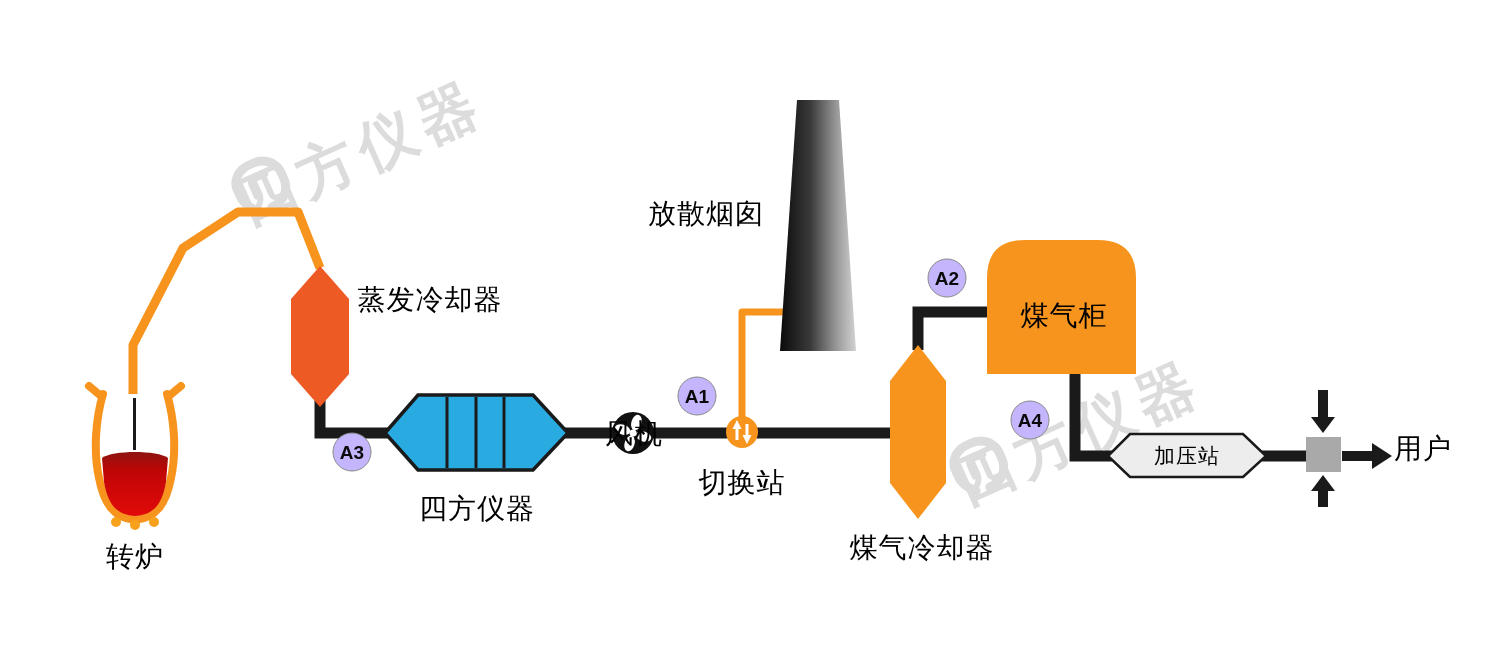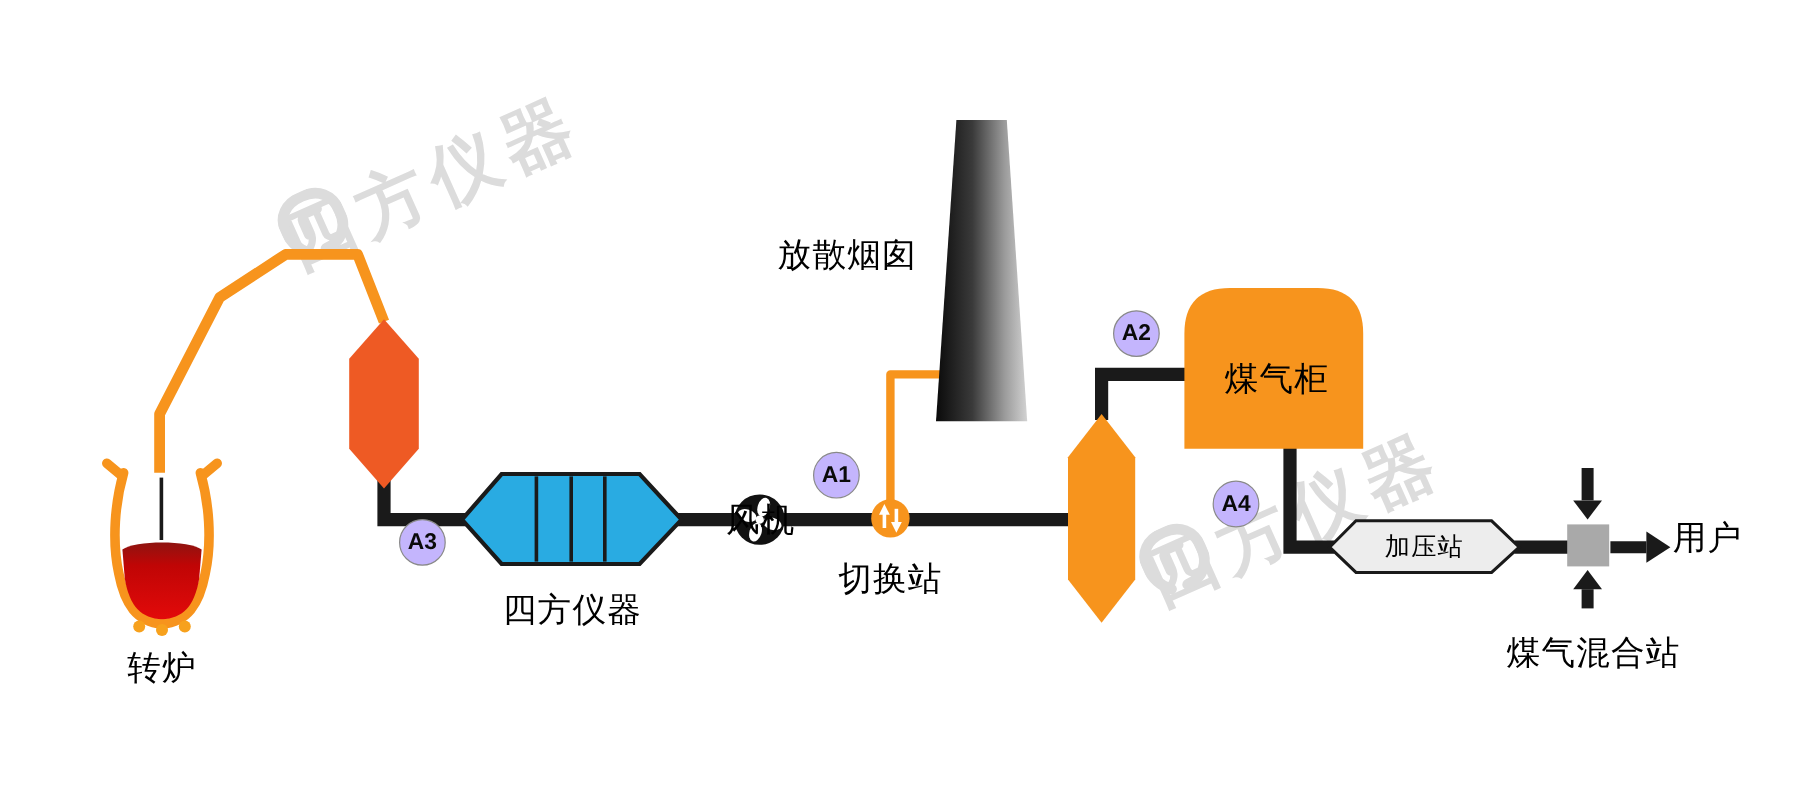--- a/index.html
+++ b/index.html
@@ -130,28 +130,29 @@
 
     <g>
       <circle cx="742" cy="432" r="16" fill="#f7941d"></circle>
       <path d="M737,440 L737,427" stroke="#ffffff" stroke-width="3" fill="none"></path>
       <polygon points="732.5,429 741.5,429 737,420" fill="#ffffff"></polygon>
       <path d="M747,424 L747,437" stroke="#ffffff" stroke-width="3" fill="none"></path>
       <polygon points="742.5,435 751.5,435 747,444" fill="#ffffff"></polygon>
     </g>
   </svg>
 
+  <div class="lbl" style="left:430px; top:300px;">蒸发冷却器</div>
   <div class="lbl" style="left:135px; top:557px;">转炉</div>
   <div class="lbl" style="left:477px; top:509px;">四方仪器</div>
   <div class="lbl" style="left:634px; top:389px;margin-top:45px;">风机</div>
-  <div class="lbl" style="left:706px; top:214px;font-family:Liberation Serif, serif;">放散烟囱</div>
+  <div class="lbl" style="left:706px; top:214px;">放散烟囱</div>
   <div class="lbl" style="left:742px; top:483px;">切换站</div>
+  <div class="lbl" style="left:922px; top:548px;">煤气冷却器</div>
   <div class="lbl" style="left:1064px; top:316px;">煤气柜</div>
   <div class="lbl small" style="left:1187px; top:456px;">加压站</div>
   <div class="lbl" style="left:1423px; top:449px;text-align:center;">用户</div>
-  <div class="lbl" style="left:1328px; top:545px;">煤气混合站</div>
 
   <div class="badge" style="left:352px; top:452px;">A3</div>
   <div class="badge" style="left:697px; top:396px;">A1</div>
   <div class="badge" style="left:947px; top:278px;">A2</div>
   <div class="badge" style="left:1030px; top:420px;">A4</div>
 
 </div>
 
 </body></html>

